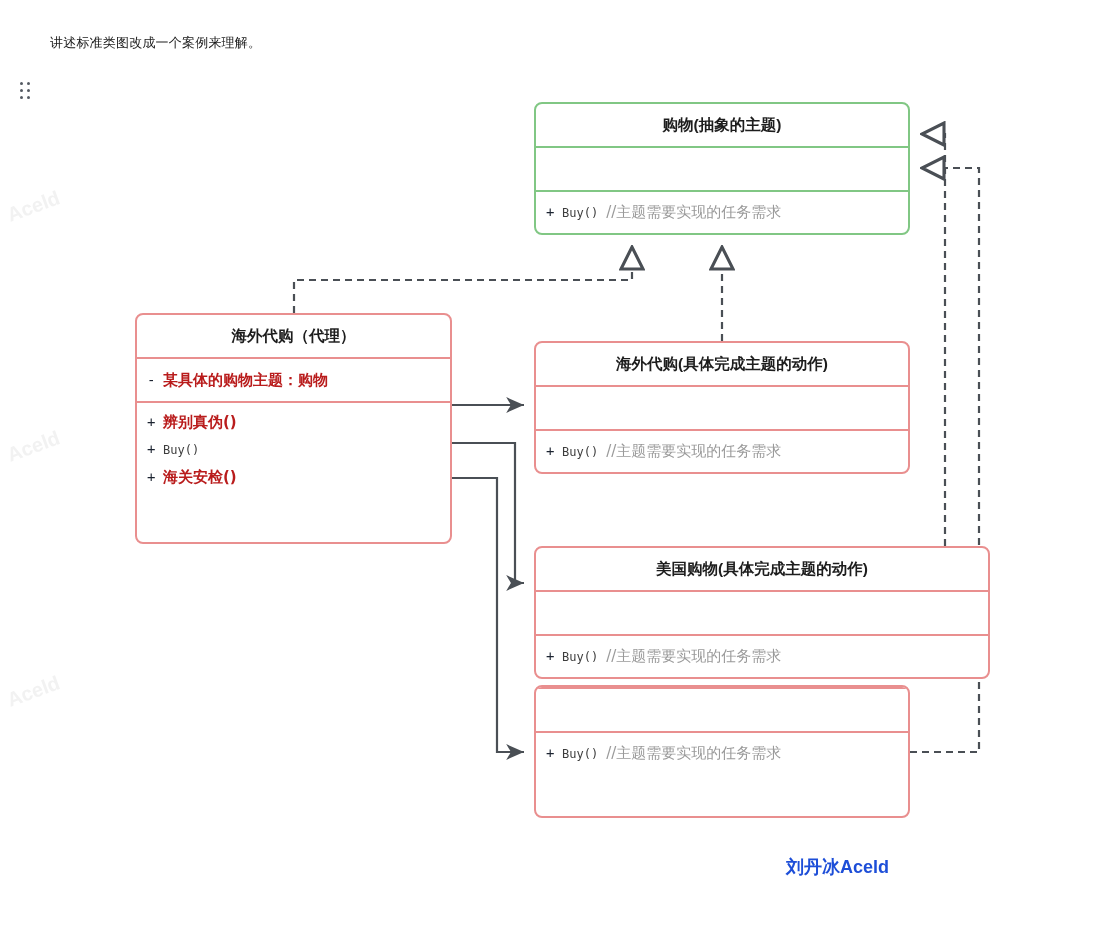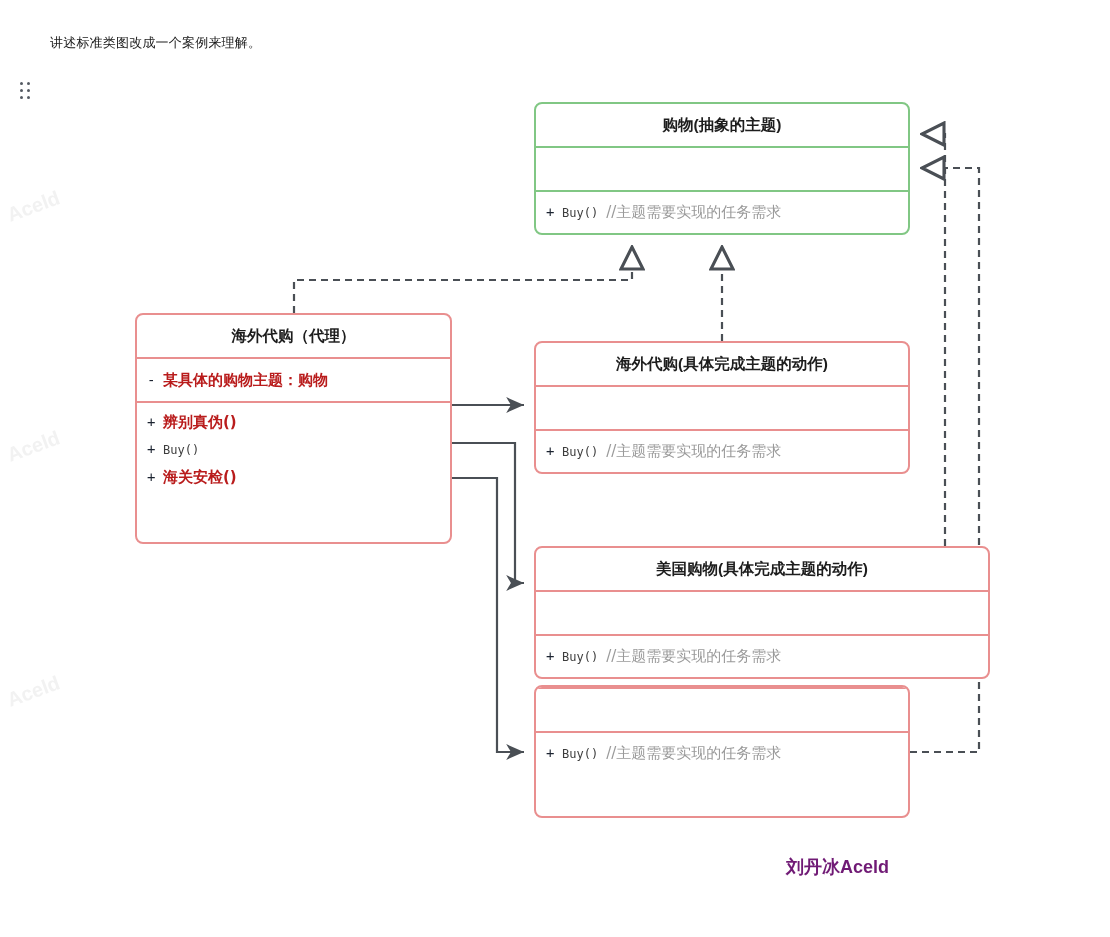--- a/index.html
+++ b/index.html
@@ -60,21 +60,21 @@
     transform-origin: left top;
     user-select: none;
     white-space: nowrap;
   }
   .wm-bottom {
     position: absolute;
     left: 786px;
     top: 855px;
     font-size: 18px;
     font-weight: 700;
-    color: #701a75;
+    color: #1d4ed8;
     white-space: nowrap;
     user-select: none;
   }
 
   
   .uml-box {
     position: absolute;
     box-sizing: border-box;
     border-radius: 8px;
     background: #ffffff;

